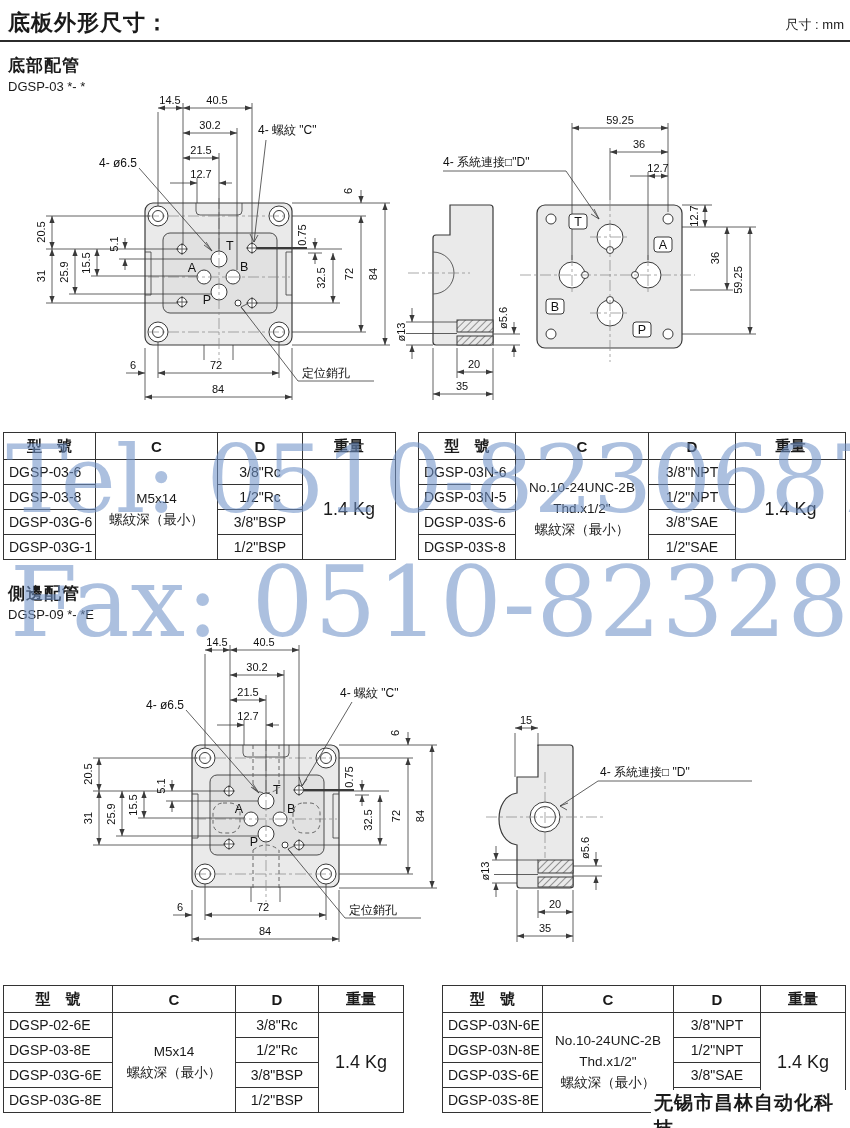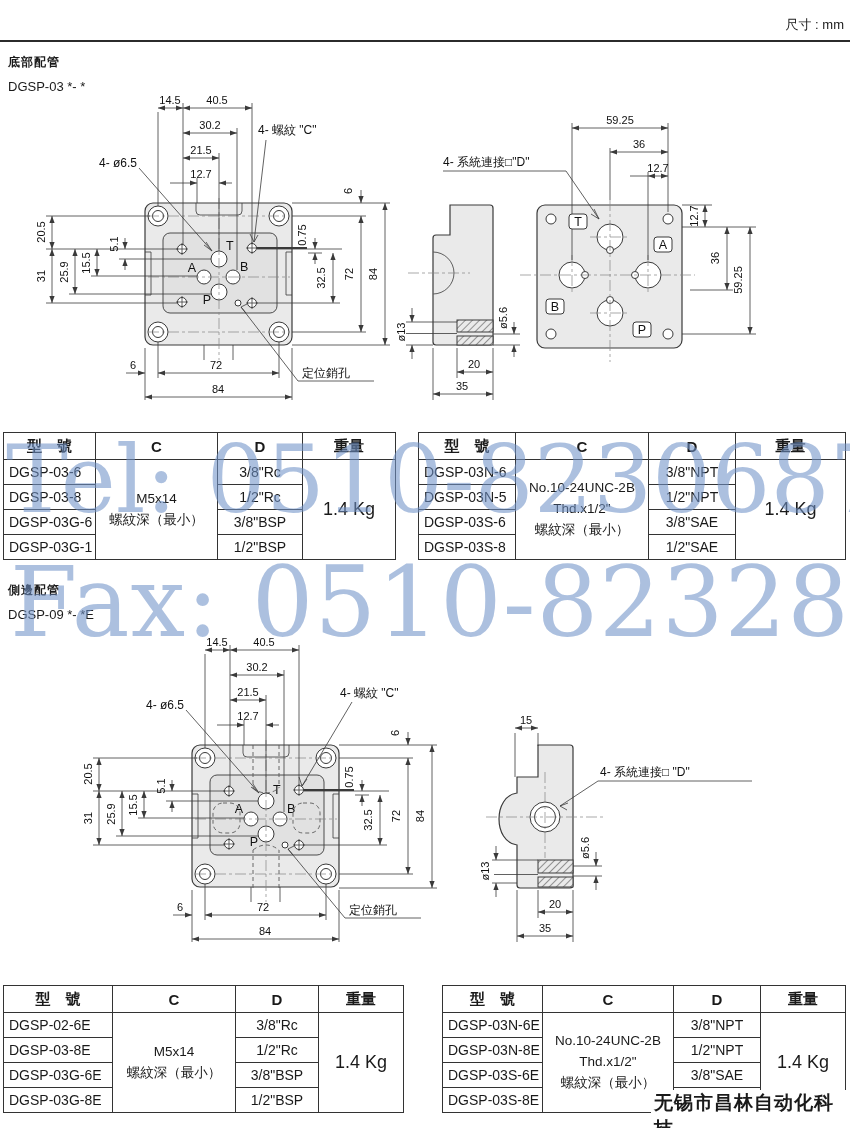--- a/index.html
+++ b/index.html
@@ -2,21 +2,21 @@
 <html><head>
 <meta charset="utf-8">
 <style>
   html,body{margin:0;padding:0;background:#fff}
   #page{position:relative;width:850px;height:1128px;background:#fff;overflow:hidden;
         font-family:"Liberation Sans",sans-serif;color:#1a1a1a}
   .abs{position:absolute}
   #title{left:8px;top:8px;font-size:22px;font-weight:bold;letter-spacing:1px}
   #unit{right:6px;top:16px;font-size:13px}
   #rule{left:0;top:40px;width:850px;height:2px;background:#2b2b2b}
-  .sec-title{font-size:12px;font-weight:bold;letter-spacing:1px}
+  .sec-title{font-size:17px;font-weight:bold;letter-spacing:1px}
   .sec-model{font-size:13px}
   #sec1-title{left:8px;top:54px}
   #sec1-model{left:8px;top:79px}
   #sec2-title{left:8px;top:582px;z-index:5}
   #sec2-model{left:8px;top:607px;z-index:5}
   .wm{position:absolute;font-family:"DejaVu Serif","Liberation Serif",serif;
       color:rgba(112,146,200,0.58);white-space:nowrap;z-index:40;pointer-events:none}
   #wm1{left:6px;top:426px;font-size:93px}
   #wm2{left:10px;top:546px;font-size:97px;letter-spacing:1px}
   #company{left:651px;top:1090px;font-size:19px;font-weight:bold;letter-spacing:1px;
@@ -38,20 +38,21 @@
   .spec td{font-size:14px;height:24px}
   .spec td.model{font-weight:normal;text-align:left;padding-left:5px}
   .spec td.cc{font-size:13.5px;line-height:1.55}
   .spec td.wt{font-size:18px}
 </style>
 </head>
 <body>
 
 <div id="page">
 
+  <div class="abs" id="title">底板外形尺寸：</div>
   <div class="abs" id="unit">尺寸 : mm</div>
   <div class="abs" id="rule"></div>
 
   <div class="abs sec-title" id="sec1-title">底部配管</div>
   <div class="abs sec-model" id="sec1-model">DGSP-03 *- *</div>
   <div class="abs sec-title" id="sec2-title">側邊配管</div>
   <div class="abs sec-model" id="sec2-model">DGSP-09 *- *E</div>
 
   <svg class="draw" style="left:30px;top:95px" width="370" height="330" viewBox="30 95 370 330">
     <defs>

